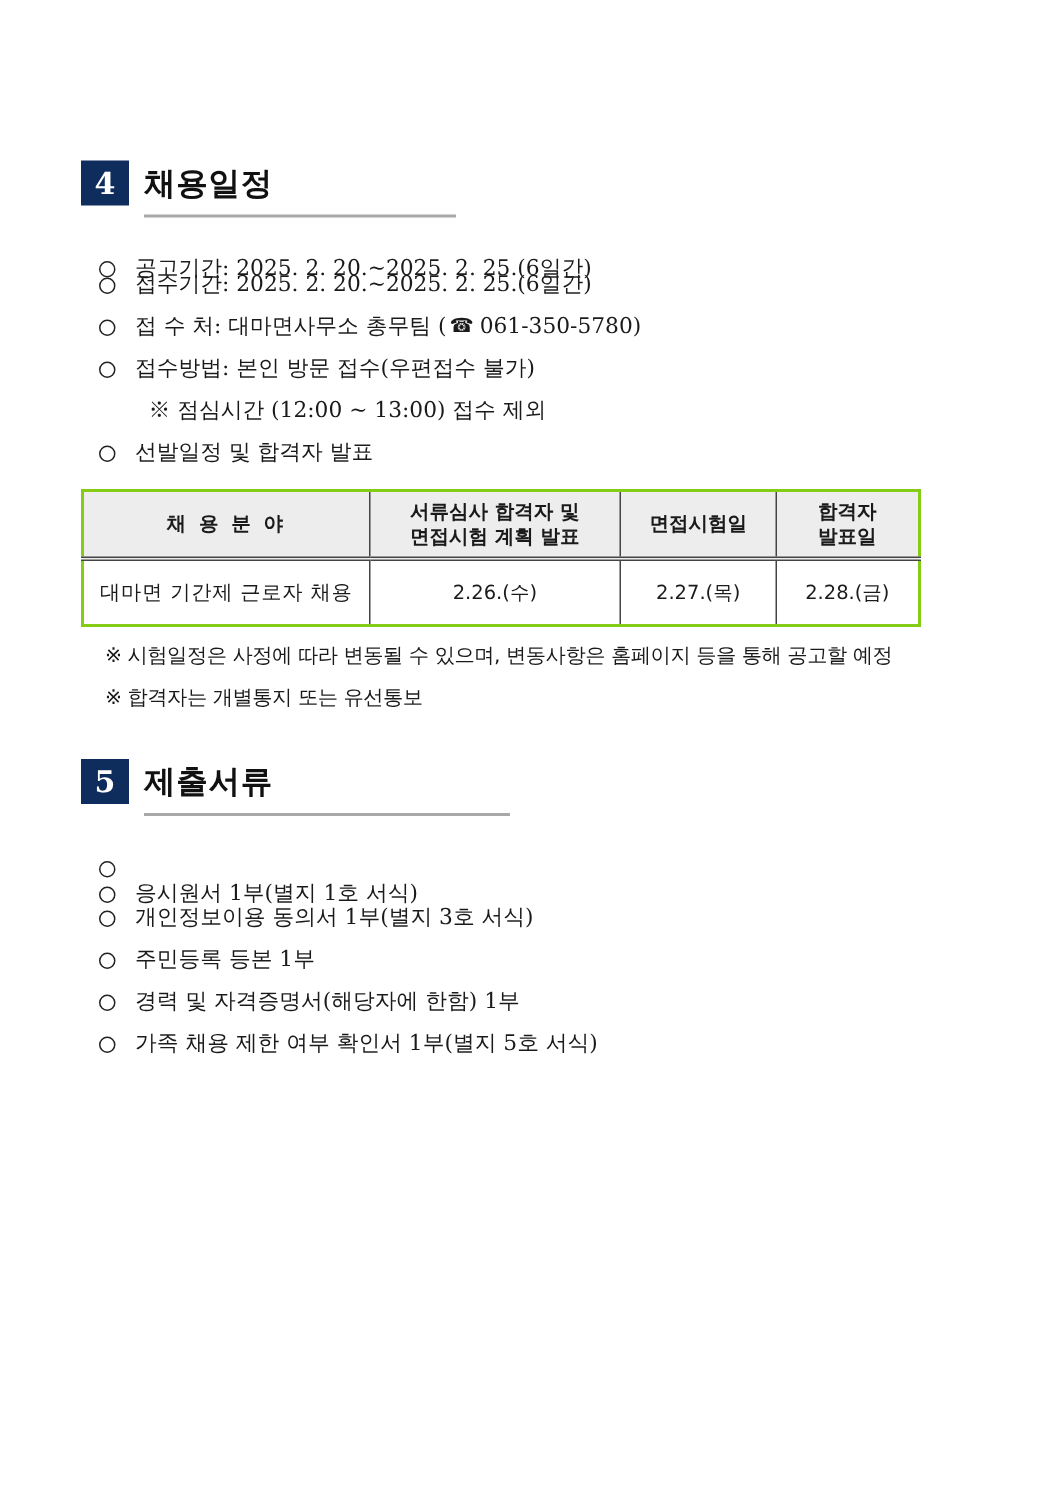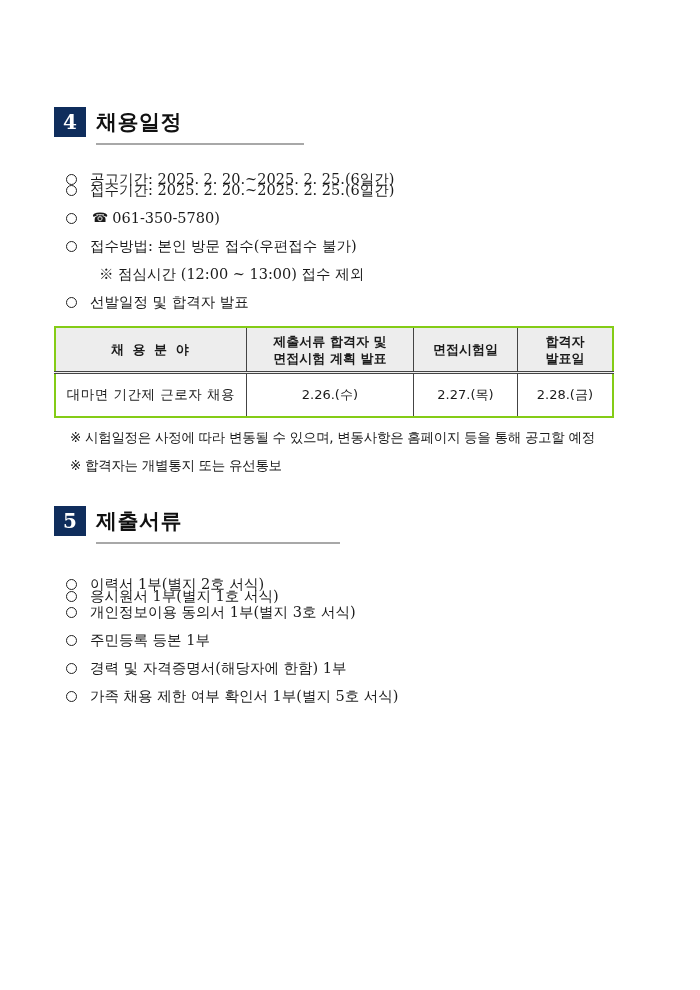--- a/index.html
+++ b/index.html
@@ -135,20 +135,21 @@
 <div class="item" style="top:169px;">
   <span class="bullet"></span>
   <span>공고기간: 2025. 2. 20.~2025. 2. 25.(6일간)</span>
 </div>
 <div class="item" style="top:180px;">
   <span class="bullet"></span>
   <span>접수기간: 2025. 2. 20.~2025. 2. 25.(6일간)</span>
 </div>
 <div class="item" style="top:208px;">
   <span class="bullet"></span>
+  <span>접 수 처: 대마면사무소 총무팀 (</span>
   <span class="phone">☎</span>
   <span> 061-350-5780)</span>
 </div>
 <div class="item" style="top:236px;">
   <span class="bullet"></span>
   <span>접수방법: 본인 방문 접수(우편접수 불가)</span>
 </div>
 <div class="note" style="top:264px; left:99px;">※ 점심시간 (12:00 ~ 13:00) 접수 제외</div>
 <div class="item" style="top:292px;">
   <span class="bullet"></span>
@@ -161,21 +162,21 @@
     <col style="width:168px;">
     <col style="width:104px;">
     <col style="width:96px;">
   </colgroup>
   <thead>
     <tr>
       <th>
         <span class="spaced">채 용 분 야</span>
       </th>
       <th>
-        <div>제출서류 합격자 및</div>
+        <div>서류심사 합격자 및</div>
         <div>면접시험 계획 발표</div>
       </th>
       <th>
         <span>면접시험일</span>
       </th>
       <th>
         <div>합격자</div>
         <div>발표일</div>
       </th>
     </tr>
@@ -200,21 +201,20 @@
     <div class="section-underline" style="width:244px;"></div>
   </div>
 </div>
 
 <div class="item" style="top:546px;margin-top:40px;">
   <span class="bullet"></span>
   <span>응시원서 1부(별지 1호 서식)</span>
 </div>
 <div class="item" style="top:574px;">
   <span class="bullet"></span>
-  <span>이력서 1부(별지 2호 서식)</span>
 </div>
 <div class="item" style="top:602px;">
   <span class="bullet"></span>
   <span>개인정보이용 동의서 1부(별지 3호 서식)</span>
 </div>
 <div class="item" style="top:630px;">
   <span class="bullet"></span>
   <span>주민등록 등본 1부</span>
 </div>
 <div class="item" style="top:658px;">

